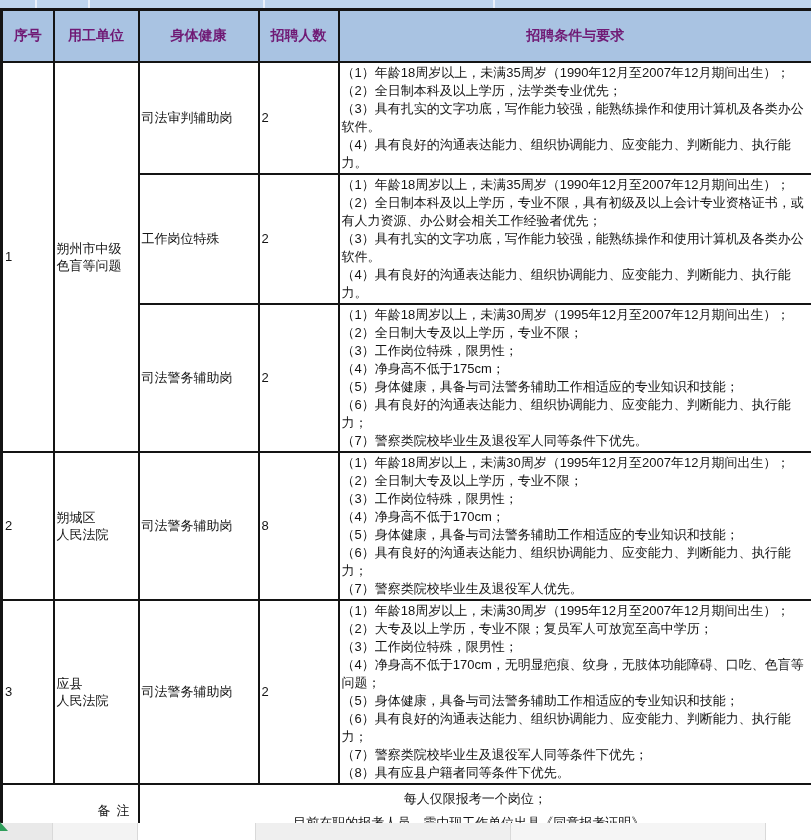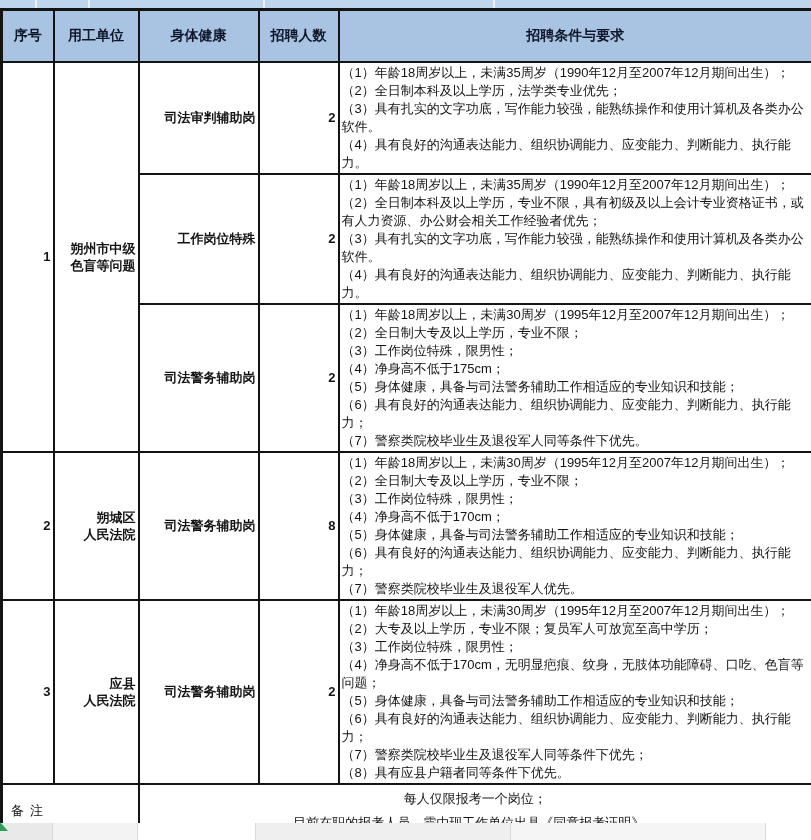--- a/index.html
+++ b/index.html
@@ -47,47 +47,46 @@
   col.c-pos{width:120px;}
   col.c-count{width:80px;}
   col.c-req{width:474px;}
 
   thead tr{height:52px;}
   thead th{
     background:#a9c3e2;
     font-size:14px;
     font-weight:bold;
     text-align:center;
-    color:#0f172a;
+    color:#701a75;
   }
   tr.h-r1{height:109px;}
   tr.h-r2{height:127px;}
   tr.h-r3{height:147px;}
   tr.h-r4{height:147px;}
   tr.h-r5{height:178px;}
   tr.h-remark{height:55px;}
 
   td.cell-center{
-    text-align:right;
+    text-align:left;
     font-size:13px;
     white-space:pre-line;
     line-height:17px;
-    font-weight:bold;
   }
   td.cell-req{
     font-size:13px;
     line-height:18px;
     text-align:left;
     white-space:pre-line;
     word-break:break-all;
     overflow-wrap:anywhere;
     padding:1px 2px 1px 3px;
   }
   td.cell-remark-label{
-    text-align:left;
+    text-align:right;
     font-size:13px;
     letter-spacing:6px;
     text-indent:6px;
   }
   td.cell-remark-text{
     font-size:13px;
     line-height:24px;
     text-align:center;
     white-space:pre-line;
     word-break:break-all;

